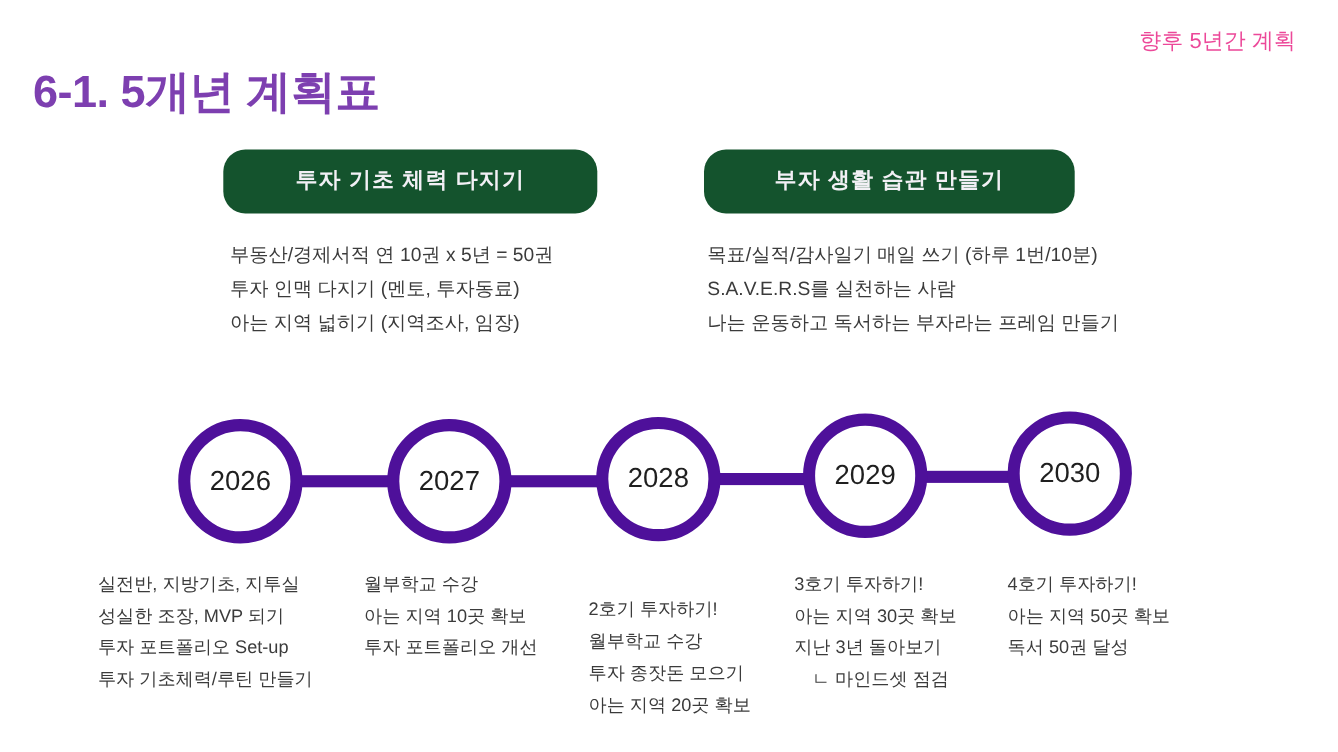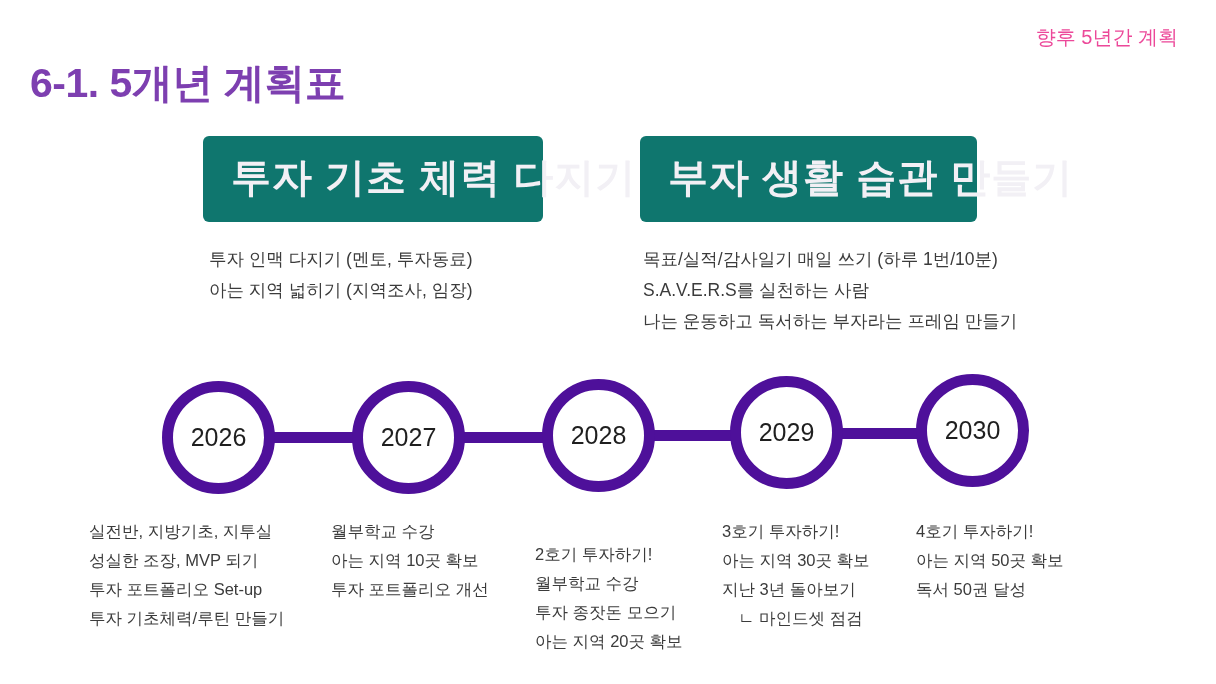--- a/index.html
+++ b/index.html
@@ -38,24 +38,24 @@
     color: #ec4899;
     white-space: nowrap;
   }
 
   
   .pill-block {
     position: absolute;
   }
   .pill {
     display: inline-block;
-    background: #0f766e;
+    background: #14532d;
     color: #f2f0f5;
-    border-radius: 6px;
-    font-size: 40px;
+    border-radius: 20px;
+    font-size: 20px;
     font-weight: 700;
     letter-spacing: 1px;
     text-align: center;
     padding: 14px 28px 17px 28px;
     white-space: nowrap;
     box-sizing: border-box;
   }
   .pill-lines {
     margin-top: 22px;
     font-size: 17.5px;
@@ -122,20 +122,21 @@
 </style>
 </head>
 <body>
 
 <div id="slide-title">6-1. 5개년 계획표</div>
 <div id="slide-subtitle">향후 5년간 계획</div>
 
 <div class="pill-block" id="pill-block-1">
   <div class="pill">투자 기초 체력 다지기</div>
   <div class="pill-lines">
+    <div class="line">부동산/경제서적 연 10권 x 5년 = 50권</div>
     <div class="line">투자 인맥 다지기 (멘토, 투자동료)</div>
     <div class="line">아는 지역 넓히기 (지역조사, 임장)</div>
   </div>
 </div>
 
 <div class="pill-block" id="pill-block-2">
   <div class="pill">부자 생활 습관 만들기</div>
   <div class="pill-lines">
     <div class="line">목표/실적/감사일기 매일 쓰기 (하루 1번/10분)</div>
     <div class="line">S.A.V.E.R.S를 실천하는 사람</div>

